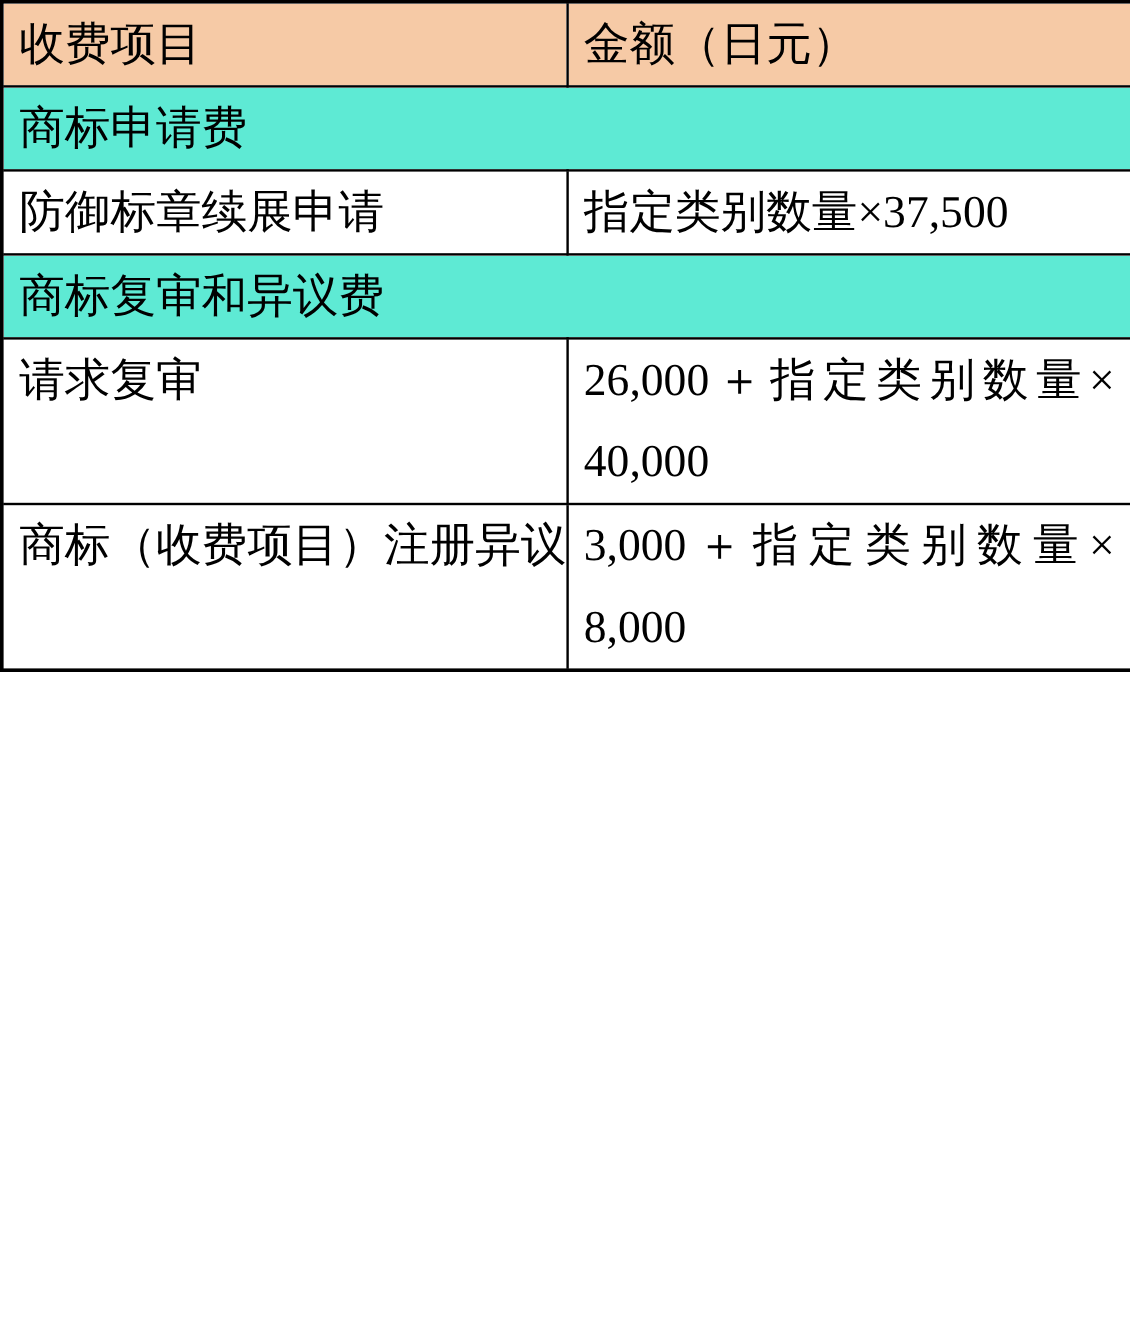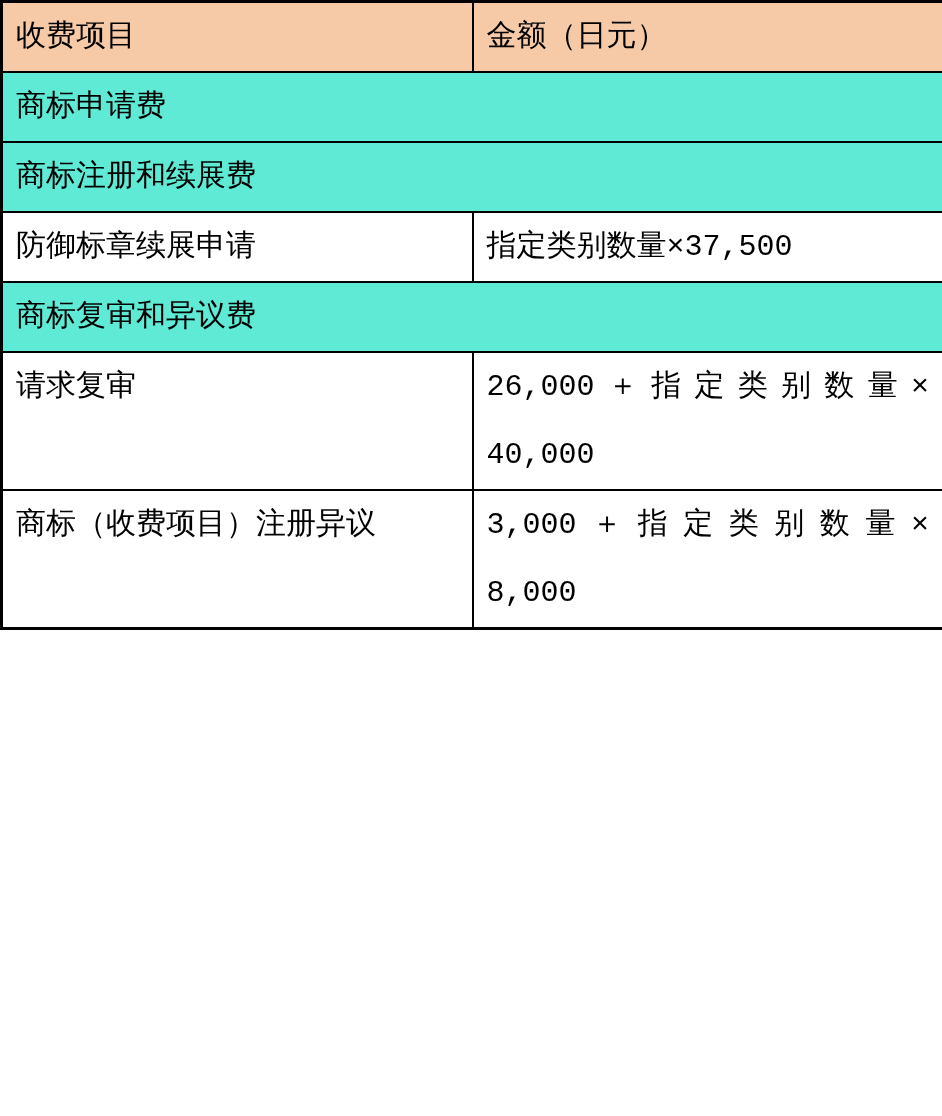--- a/index.html
+++ b/index.html
@@ -18,26 +18,25 @@
     border-collapse: collapse;
     border: 3px solid #000000;
   }
   col.c1 { width: 471px; }
   col.c2 { width: 471px; }
   .fee-table th,
   .fee-table td {
     border: 2px solid #000000;
     padding: 0 13px;
     vertical-align: top;
-    font-size: 30px;
+    font-size: 38px;
     line-height: 68px;
     font-weight: normal;
     text-align: left;
     overflow: hidden;
-    font-family: Liberation Mono, monospace;
   }
   .fee-table thead th {
     background: #F6CAA6;
   }
   .fee-table tr.section td {
     background: #5eead4;
   }
   
   .ln {
     white-space: nowrap;
@@ -65,23 +64,20 @@
     </tr>
   </thead>
   <tbody>
 
     <tr class="section">
       <td colspan="2">商标申请费</td>
     </tr>
 
 
 
-    <tr class="section">
-      <td colspan="2">商标注册和续展费</td>
-    </tr>
 
 
 
 
     <tr>
       <td>
         <div class="ln">防御标章续展申请</div>
       </td>
       <td>
         <div class="ln">指定类别数量×37,500</div>

